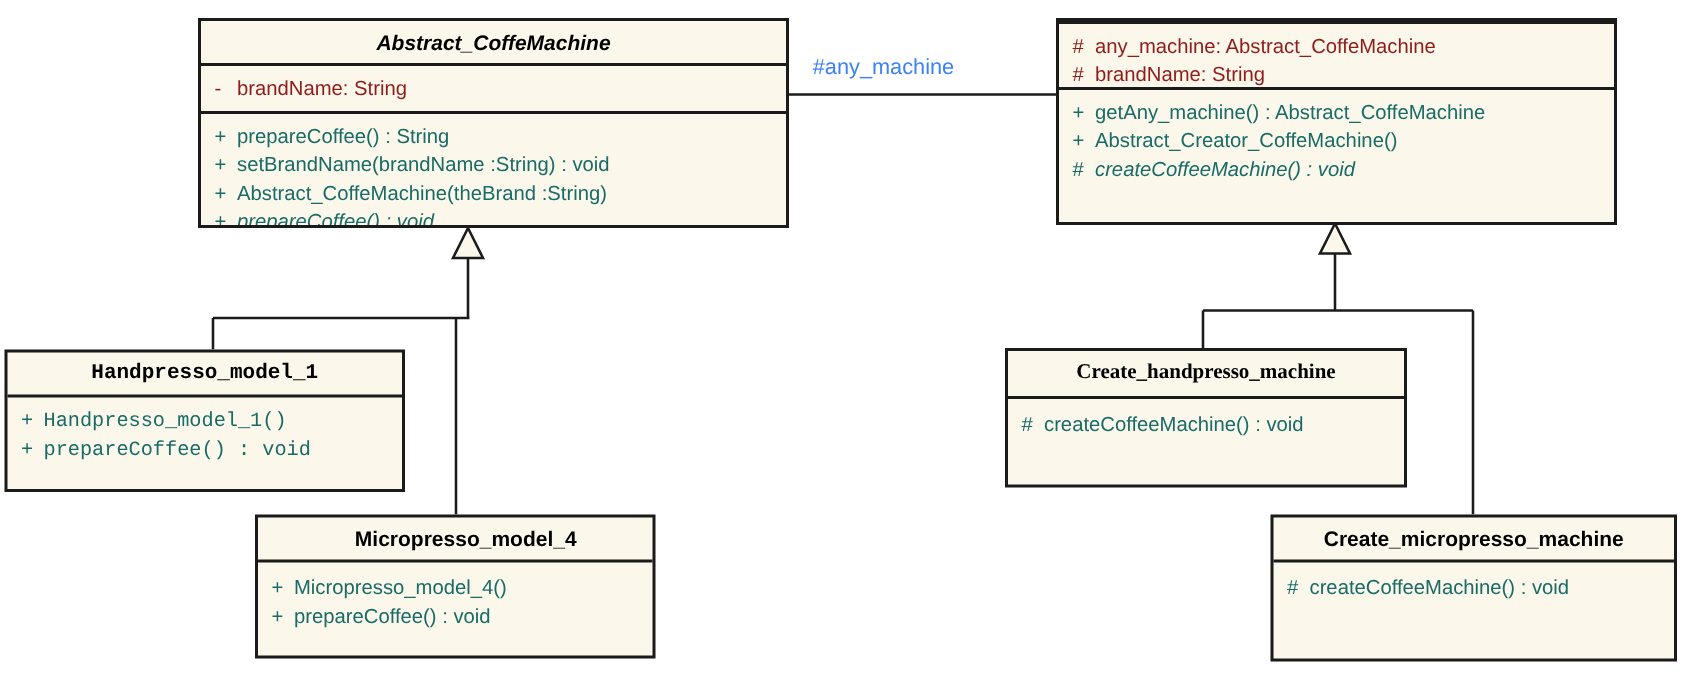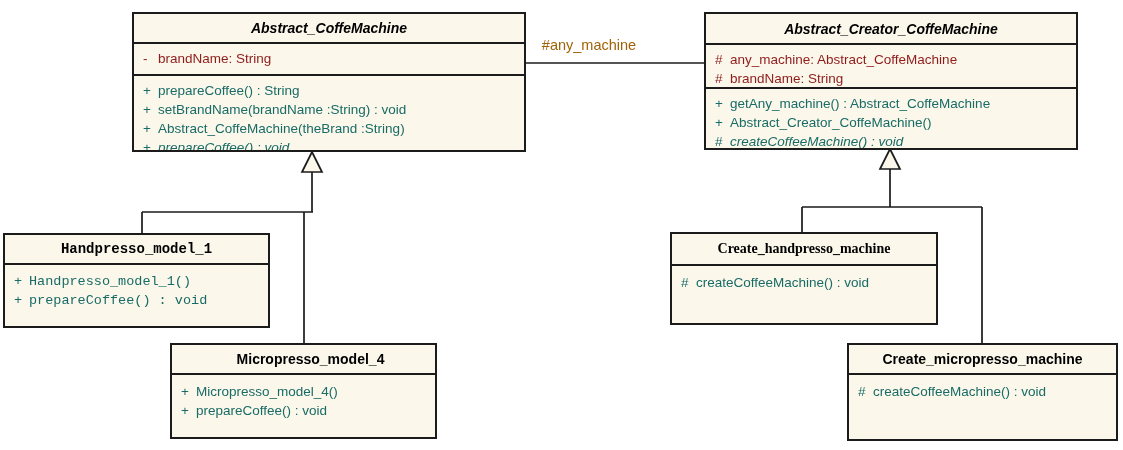--- a/index.html
+++ b/index.html
@@ -92,21 +92,21 @@
   #c6 .methods { padding-top: 7px; }
 
   .assoc-label {
     position: absolute;
     z-index: 2;
     left: 528px;
     top: 37px;
     width: 122px;
     text-align: center;
     font-size: 14.5px;
-    color: #a16207;
+    color: #3b82f6;
     white-space: nowrap;
   }
 </style>
 </head>
 <body>
 
 <div class="canvas">
 
   <svg class="connectors" width="1123" height="450" viewBox="0 0 1123 450">
 
@@ -150,21 +150,20 @@
         <span class="txt">Abstract_CoffeMachine(theBrand :String)</span>
       </div>
       <div class="member meth italic">
         <span class="vis">+</span>
         <span class="txt">prepareCoffee() : void</span>
       </div>
     </div>
   </div>
 
   <div class="uml-class abstract" id="c2">
-    <div class="title">Abstract_Creator_CoffeMachine</div>
     <div class="compartment attrs fixed">
       <div class="member attr">
         <span class="vis">#</span>
         <span class="txt">any_machine: Abstract_CoffeMachine</span>
       </div>
       <div class="member attr">
         <span class="vis">#</span>
         <span class="txt">brandName: String</span>
       </div>
     </div>

